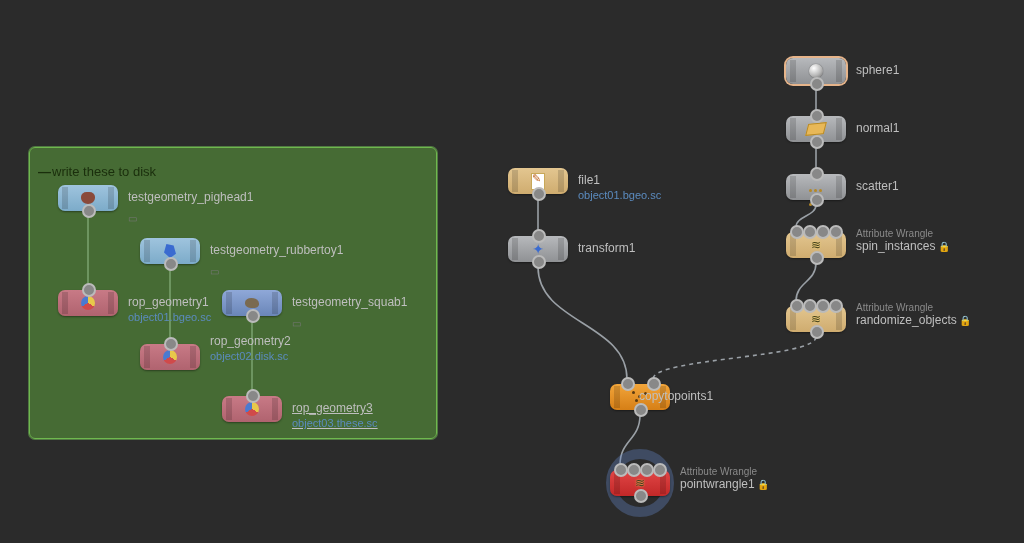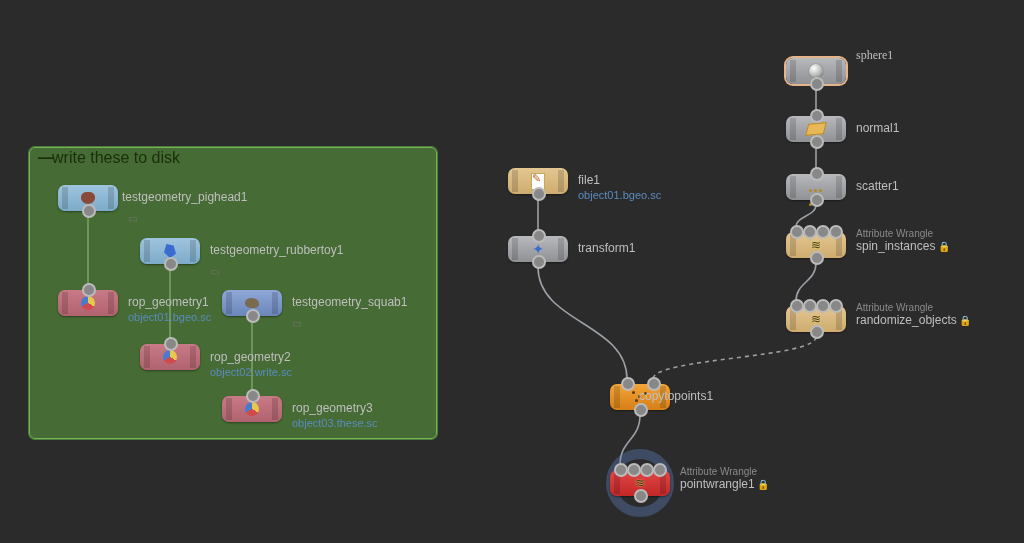--- a/index.html
+++ b/index.html
@@ -1,20 +1,20 @@
 <!DOCTYPE html>
 <html><head>
 <meta charset="utf-8">
 <style>
 html,body{margin:0;padding:0;width:1024px;height:543px;background:#2b2b2b;font-family:Arial,Helvetica,sans-serif;font-size:12px;color:#aaa;overflow:hidden}
 #canvas{position:relative;width:1024px;height:543px}
 svg.wires{position:absolute;top:0;left:0;width:1024px;height:543px;pointer-events:none}
 
 .group-box{position:absolute;background:rgba(92,160,60,.55);border:1px solid #6fb84e;border-radius:6px;box-shadow:0 0 0 1px rgba(120,200,90,.5)}
-.group-head{position:absolute;top:1px;left:8px;color:#1a2e0c;font-size:16px}
+.group-head{position:absolute;top:16px;left:8px;color:#1a2e0c;font-size:13px}
 .group-min{display:inline-block;width:10px;font-weight:bold;color:#1a2e0c;margin-right:4px}
 
 .node{position:absolute;width:60px;height:26px;border-radius:7px;box-shadow:0 1px 2px rgba(0,0,0,.4)}
 .node .stripe{position:absolute;top:2px;bottom:2px;width:6px;background:rgba(0,0,0,.15)}
 .node .s1{left:4px}.node .s2{right:4px}
 .node .ficon{position:absolute;left:50%;top:50%;transform:translate(-50%,-50%);width:18px;height:18px;display:flex;align-items:center;justify-content:center}
 
 .c-blue{background:linear-gradient(#9fc4de,#7cabc9)}
 .c-pink{background:linear-gradient(#c87a86,#b0636f)}
 .c-tan{background:linear-gradient(#e3c690,#cfac6f)}
@@ -74,21 +74,21 @@
         <div class="group-head"><span class="group-min">—</span><span>write these to disk</span></div>
       </div>
       <div class="node c-grey sel-outline" style="left: 786px; top: 58px;">
         <div class="stripe s1"></div>
         <div class="stripe s2"></div>
         <div class="ficon">
           <div class="icon-sphere"></div>
         </div>
         <div class="port out single"></div>
       </div>
-      <div class="lbl" style="left: 856px; top: 48px; font-family: Liberation Serif, serif;"><span>sphere1</span></div>
+      <div class="lbl" style="left: 856px; top: 63px;"><span>sphere1</span></div>
       <div class="node c-grey" style="left: 786px; top: 116px;">
         <div class="stripe s1"></div>
         <div class="stripe s2"></div>
         <div class="ficon">
           <div class="icon-plane"></div>
         </div>
         <div class="port in single"></div>
         <div class="port out single"></div>
       </div>
       <div class="lbl" style="left: 856px; top: 121px;"><span>normal1</span></div>
@@ -178,21 +178,21 @@
       </div>
       <div class="lbl" style="left: 680px; top: 466px;"><span class="sup">Attribute Wrangle</span><span>pointwrangle1</span><span class="lock"> 🔒</span></div>
       <div class="node c-blue" style="left: 58px; top: 185px;">
         <div class="stripe s1"></div>
         <div class="stripe s2"></div>
         <div class="ficon">
           <div class="icon-pig"></div>
         </div>
         <div class="port out single"></div>
       </div>
-      <div class="lbl" style="left: 122px; top: 190px;"><span>testgeometry_pighead1</span></div>
+      <div class="lbl" style="left: 128px; top: 190px;"><span>testgeometry_pighead1</span></div>
       <div class="icon-tag" style="position: absolute; left: 128px; top: 213px;">▭</div>
       <div class="node c-blue" style="left: 140px; top: 238px;">
         <div class="stripe s1"></div>
         <div class="stripe s2"></div>
         <div class="ficon">
           <div class="icon-toy"></div>
         </div>
         <div class="port out single"></div>
       </div>
       <div class="lbl" style="left: 210px; top: 243px;"><span>testgeometry_rubbertoy1</span></div>
@@ -217,25 +217,25 @@
       </div>
       <div class="lbl" style="left: 128px; top: 295px;"><span>rop_geometry1</span><span class="sub">object01.bgeo.sc</span></div>
       <div class="node c-pink" style="left: 140px; top: 344px;">
         <div class="stripe s1"></div>
         <div class="stripe s2"></div>
         <div class="ficon">
           <div class="icon-ball"></div>
         </div>
         <div class="port in single"></div>
       </div>
-      <div class="lbl" style="left: 210px; top: 350px;"><span>rop_geometry2</span><span class="sub">object02.write.sc</span></div>
+      <div class="lbl" style="left: 210px; top: 334px;"><span>rop_geometry2</span><span class="sub">object02.disk.sc</span></div>
       <div class="node c-pink" style="left: 222px; top: 396px;">
         <div class="stripe s1"></div>
         <div class="stripe s2"></div>
         <div class="ficon">
           <div class="icon-ball"></div>
         </div>
         <div class="port in single"></div>
       </div>
-      <div class="lbl" style="left: 292px; top: 401px;"><span>rop_geometry3</span><span class="sub">object03.these.sc</span></div>
+      <div class="lbl" style="left: 292px; top: 401px; text-decoration: underline;"><span>rop_geometry3</span><span class="sub">object03.these.sc</span></div>
     </div>
 
 </div>
 
 </body></html>

